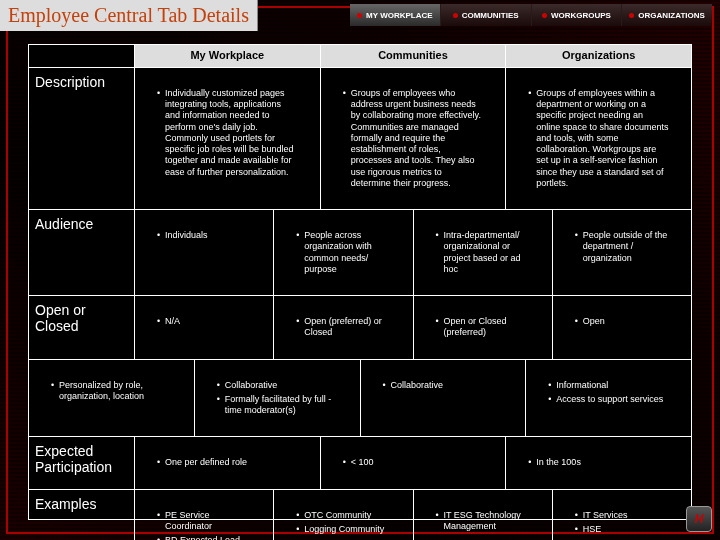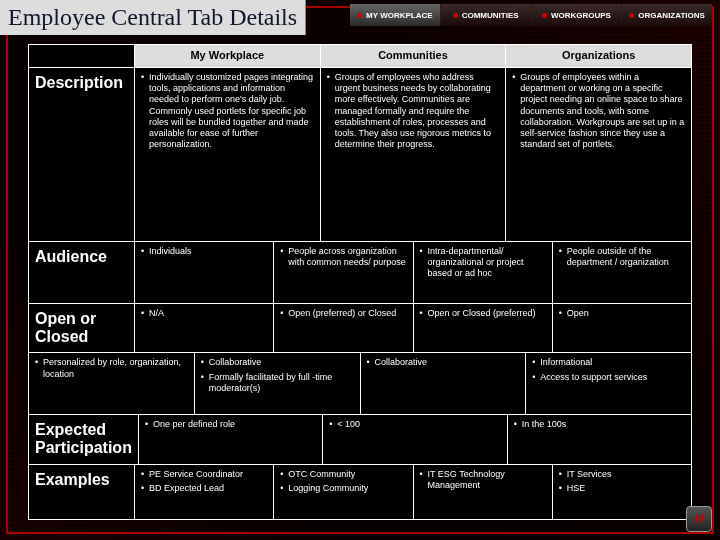--- a/index.html
+++ b/index.html
@@ -1,34 +1,34 @@
 <!DOCTYPE html>
 <html><head>
 <meta charset="utf-8">
 <style>
   *{box-sizing:border-box;margin:0;padding:0}
   body{width:720px;height:540px;font-family:Arial,Helvetica,sans-serif;background:#1a0000;overflow:hidden;position:relative}
   .bg{position:absolute;inset:0;background:repeating-linear-gradient(0deg,#300 0 2px,#200 2px 4px),linear-gradient(45deg,#400,#100 30%,#200 70%,#500);background-blend-mode:overlay;z-index:0}
   .frame{position:absolute;inset:6px;border:2px solid #a00;z-index:1}
   .title-bar{position:absolute;left:0;top:0;background:#ddd;padding:4px 8px;z-index:2;border-right:1px solid #888}
-  .title-bar h1{font-family:"Times New Roman",serif;font-size:24px;font-weight:400;color:#0f172a}
+  .title-bar h1{font-family:"Times New Roman",serif;font-size:20px;font-weight:400;color:#c2410c}
   .top-tabs{position:absolute;top:4px;left:350px;right:8px;height:22px;display:flex;z-index:3;background:#2a1a1a;gap:1px}
   .top-tabs div{flex:1;display:flex;align-items:center;justify-content:center;gap:4px;font-size:8px;font-weight:bold;color:#fff;background:linear-gradient(#3a2a2a,#1a0a0a)}
   .top-tabs div.active{background:linear-gradient(#666,#2a2a2a)}
   .top-tabs .dot{width:5px;height:5px;border-radius:50%;background:#c00}
   .tbl{position:absolute;top:44px;left:28px;right:28px;bottom:20px;z-index:2;background:#000;border:1px solid #fff;display:flex;flex-direction:column}
   .rowh,.row{display:flex;width:100%;border-bottom:1px solid #fff}
   .row:last-child{border-bottom:none}
   .rowh{flex:0 0 auto}
   .rowh .lab{background:#000}
   .rowh .cell{background:#ddd;color:#000;font-weight:bold;text-align:center;font-size:11px;padding:4px 2px}
-  .lab{flex:0 0 106px;color:#fff;font-weight:bold;font-size:16px;padding:6px 6px;border-right:1px solid #fff}
+  .lab{flex:0 0 106px;color:#fff;font-weight:normal;font-size:14px;padding:6px 6px;border-right:1px solid #fff}
   .cell{flex:1 1 0;color:#fff;font-size:9px;padding:4px 6px;border-right:1px solid #fff;line-height:1.25}
   .cell:last-child{border-right:none}
-  .cell ul{list-style:none;margin:0;padding:0}
+  .cell ul{list-style:none;margin:16px;padding:0}
   .cell li{position:relative;padding-left:8px;margin-bottom:3px}
   .cell li::before{content:"•";position:absolute;left:0;top:0}
   .r-desc{flex:1 1 160px}
   .r-aud{flex:1 1 48px}
   .r-oc{flex:1 1 36px}
   .r-env{flex:1 1 48px}
   .r-exp{flex:1 1 36px}
   .r-ex{flex:1 1 40px}
   .logo{position:absolute;bottom:8px;right:8px;width:26px;height:26px;border-radius:4px;background:linear-gradient(#555,#222);border:1px solid #999;z-index:4;display:flex;align-items:center;justify-content:center}
   .logo span{color:#c00;font-weight:bold;font-size:12px;font-style:italic}

